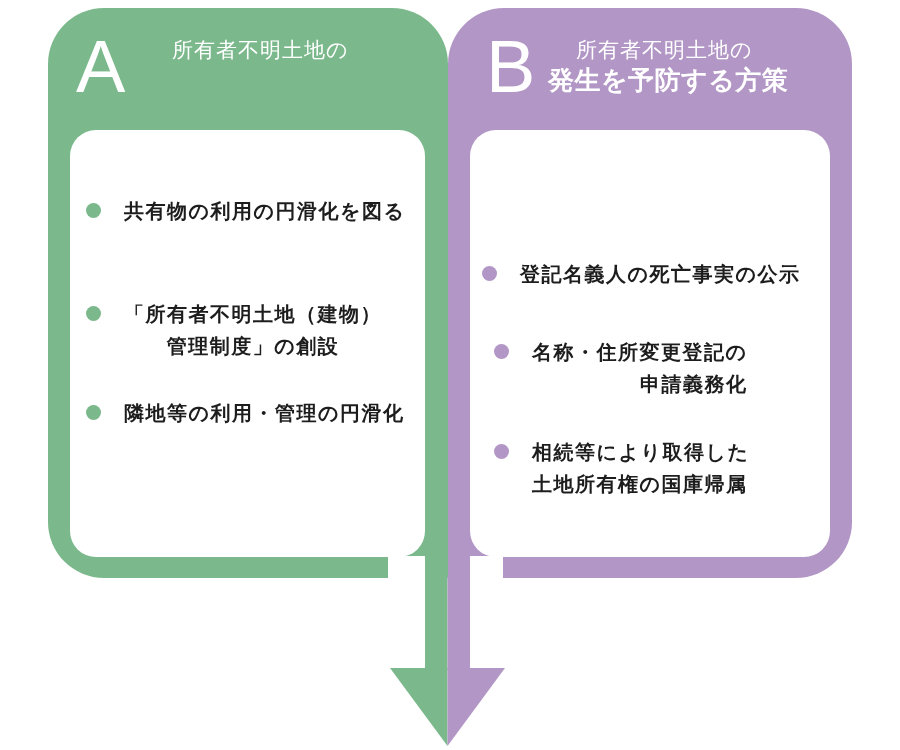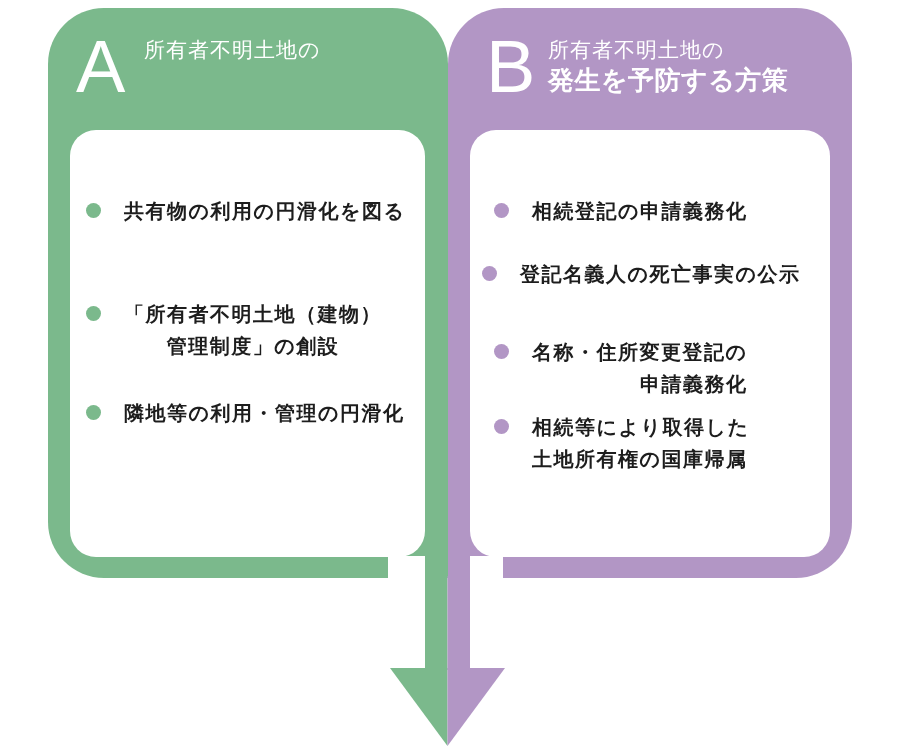--- a/index.html
+++ b/index.html
@@ -23,21 +23,21 @@
   .panel-a .gap{left:340px;width:37px;}
   .panel-b .gap{left:22px;width:33px;}
 
   
   .letter{position:absolute;top:20px;color:#fff;font-size:74px;line-height:78px;font-weight:300;}
   .panel-a .letter{left:28px;}
   .panel-b .letter{left:38px;}
   .htext{position:absolute;top:29px;color:#fff;}
   .panel-a .htext{left:96px;}
   .panel-b .htext{left:100px;}
-  .subtitle{font-size:21px;line-height:25px;letter-spacing:1px;font-weight:500;}
+  .subtitle{font-size:21px;line-height:25px;letter-spacing:1px;font-weight:500;margin-left:28px;}
   .title{font-size:26px;line-height:31px;letter-spacing:.5px;font-weight:700;margin-top:3px;}
 
   
   .item{position:absolute;display:flex;align-items:flex-start;}
   .dot{width:15px;height:15px;border-radius:50%;flex:0 0 15px;margin-top:8px;}
   .panel-a .dot{background:var(--green);}
   .panel-b .dot{background:var(--purple);}
   .itemtext{margin-left:23px;font-size:20px;line-height:32px;font-weight:700;
             letter-spacing:1.5px;color:var(--ink);white-space:nowrap;}
   .itemtext span{display:block;}
@@ -83,40 +83,34 @@
   <div class="panel panel-b">
     <div class="inner"></div>
     <div class="gap"></div>
 
     <div class="letter">B</div>
     <div class="htext">
       <div class="subtitle">所有者不明土地の</div>
       <div class="title">発生を予防する方策</div>
     </div>
 
-    <div class="item" style="left:46px;top:187px;">
-      <span class="dot"></span>
-      <span class="itemtext">
-        <span>相続登記の申請義務化</span>
-      </span>
-    </div>
     <div class="item" style="left:34px;top:250px;">
       <span class="dot"></span>
       <span class="itemtext">
         <span>登記名義人の死亡事実の公示</span>
       </span>
     </div>
     <div class="item" style="left:46px;top:328px;text-align:right;">
       <span class="dot"></span>
       <span class="itemtext">
         <span>名称・住所変更登記の</span>
         <span>申請義務化</span>
       </span>
     </div>
-    <div class="item" style="left:46px;top:403px;">
+    <div class="item" style="left:46px;top:428px;">
       <span class="dot"></span>
       <span class="itemtext">
         <span>相続等により取得した</span>
         <span>土地所有権の国庫帰属</span>
       </span>
     </div>
   </div>
 
   <svg class="arrow" viewBox="0 0 118 174" xmlns="http://www.w3.org/2000/svg" aria-hidden="true">
     <rect x="37" y="0" width="22.5" height="94" fill="var(--green)"></rect>

